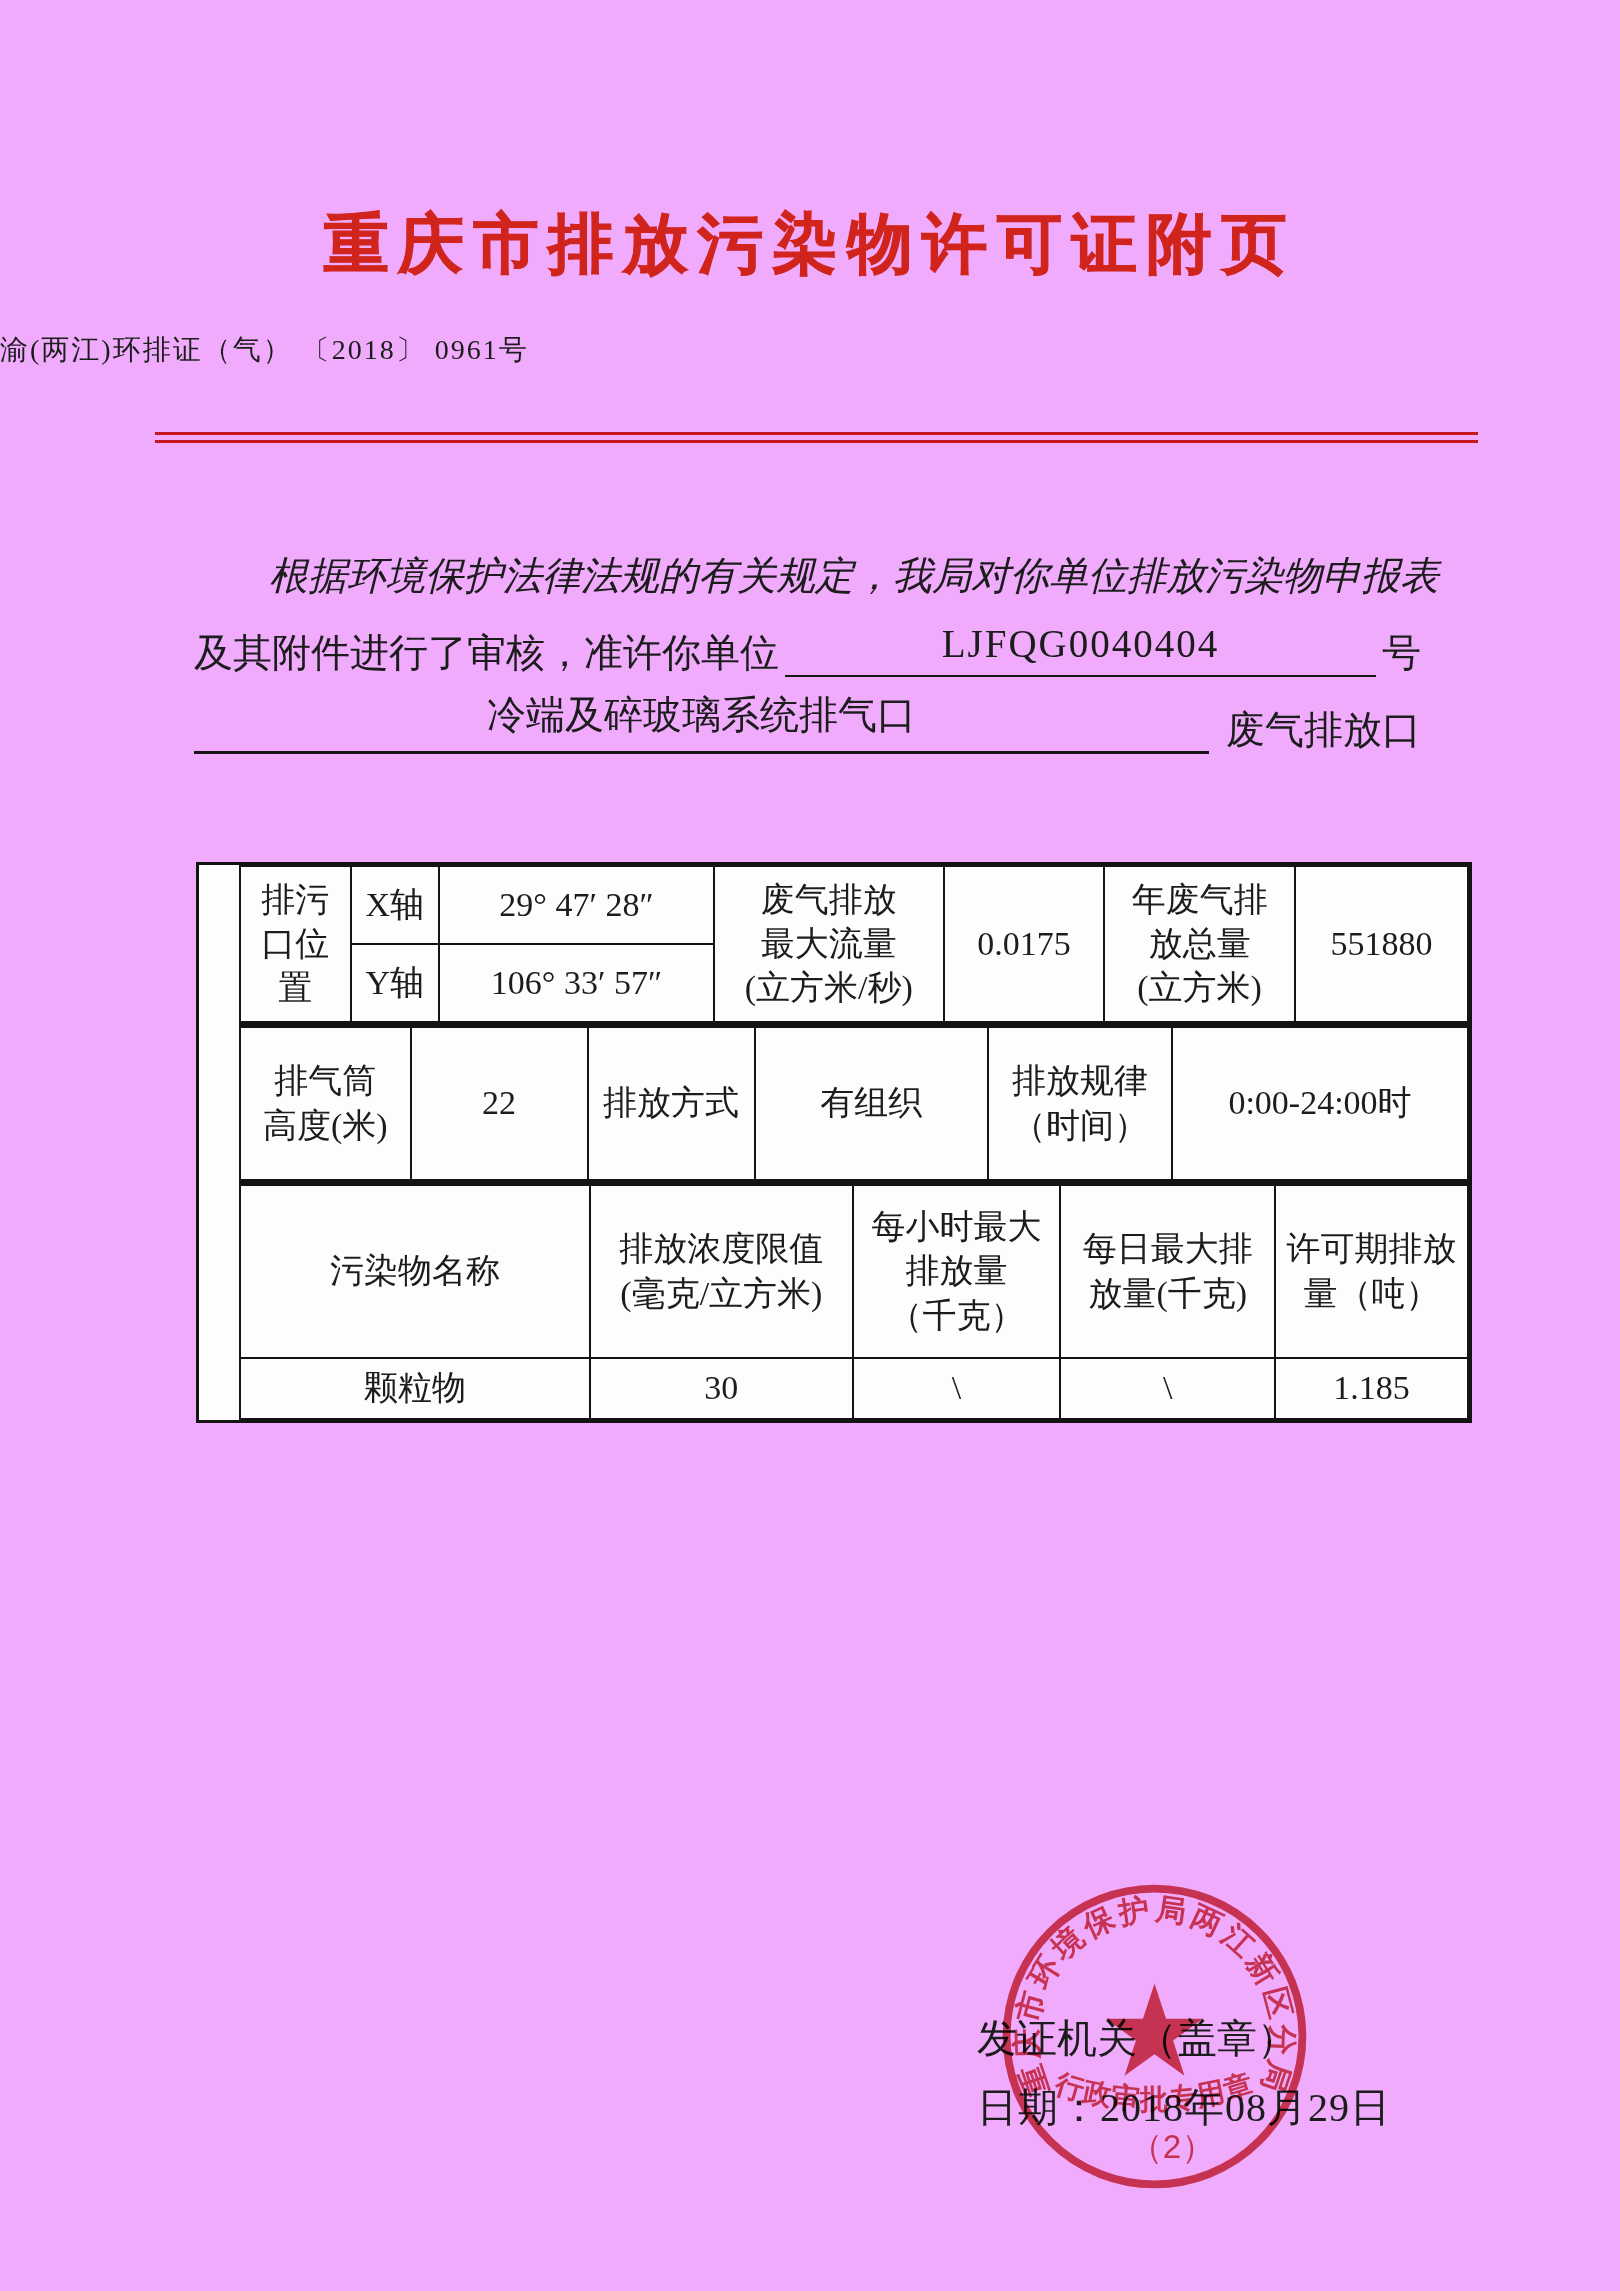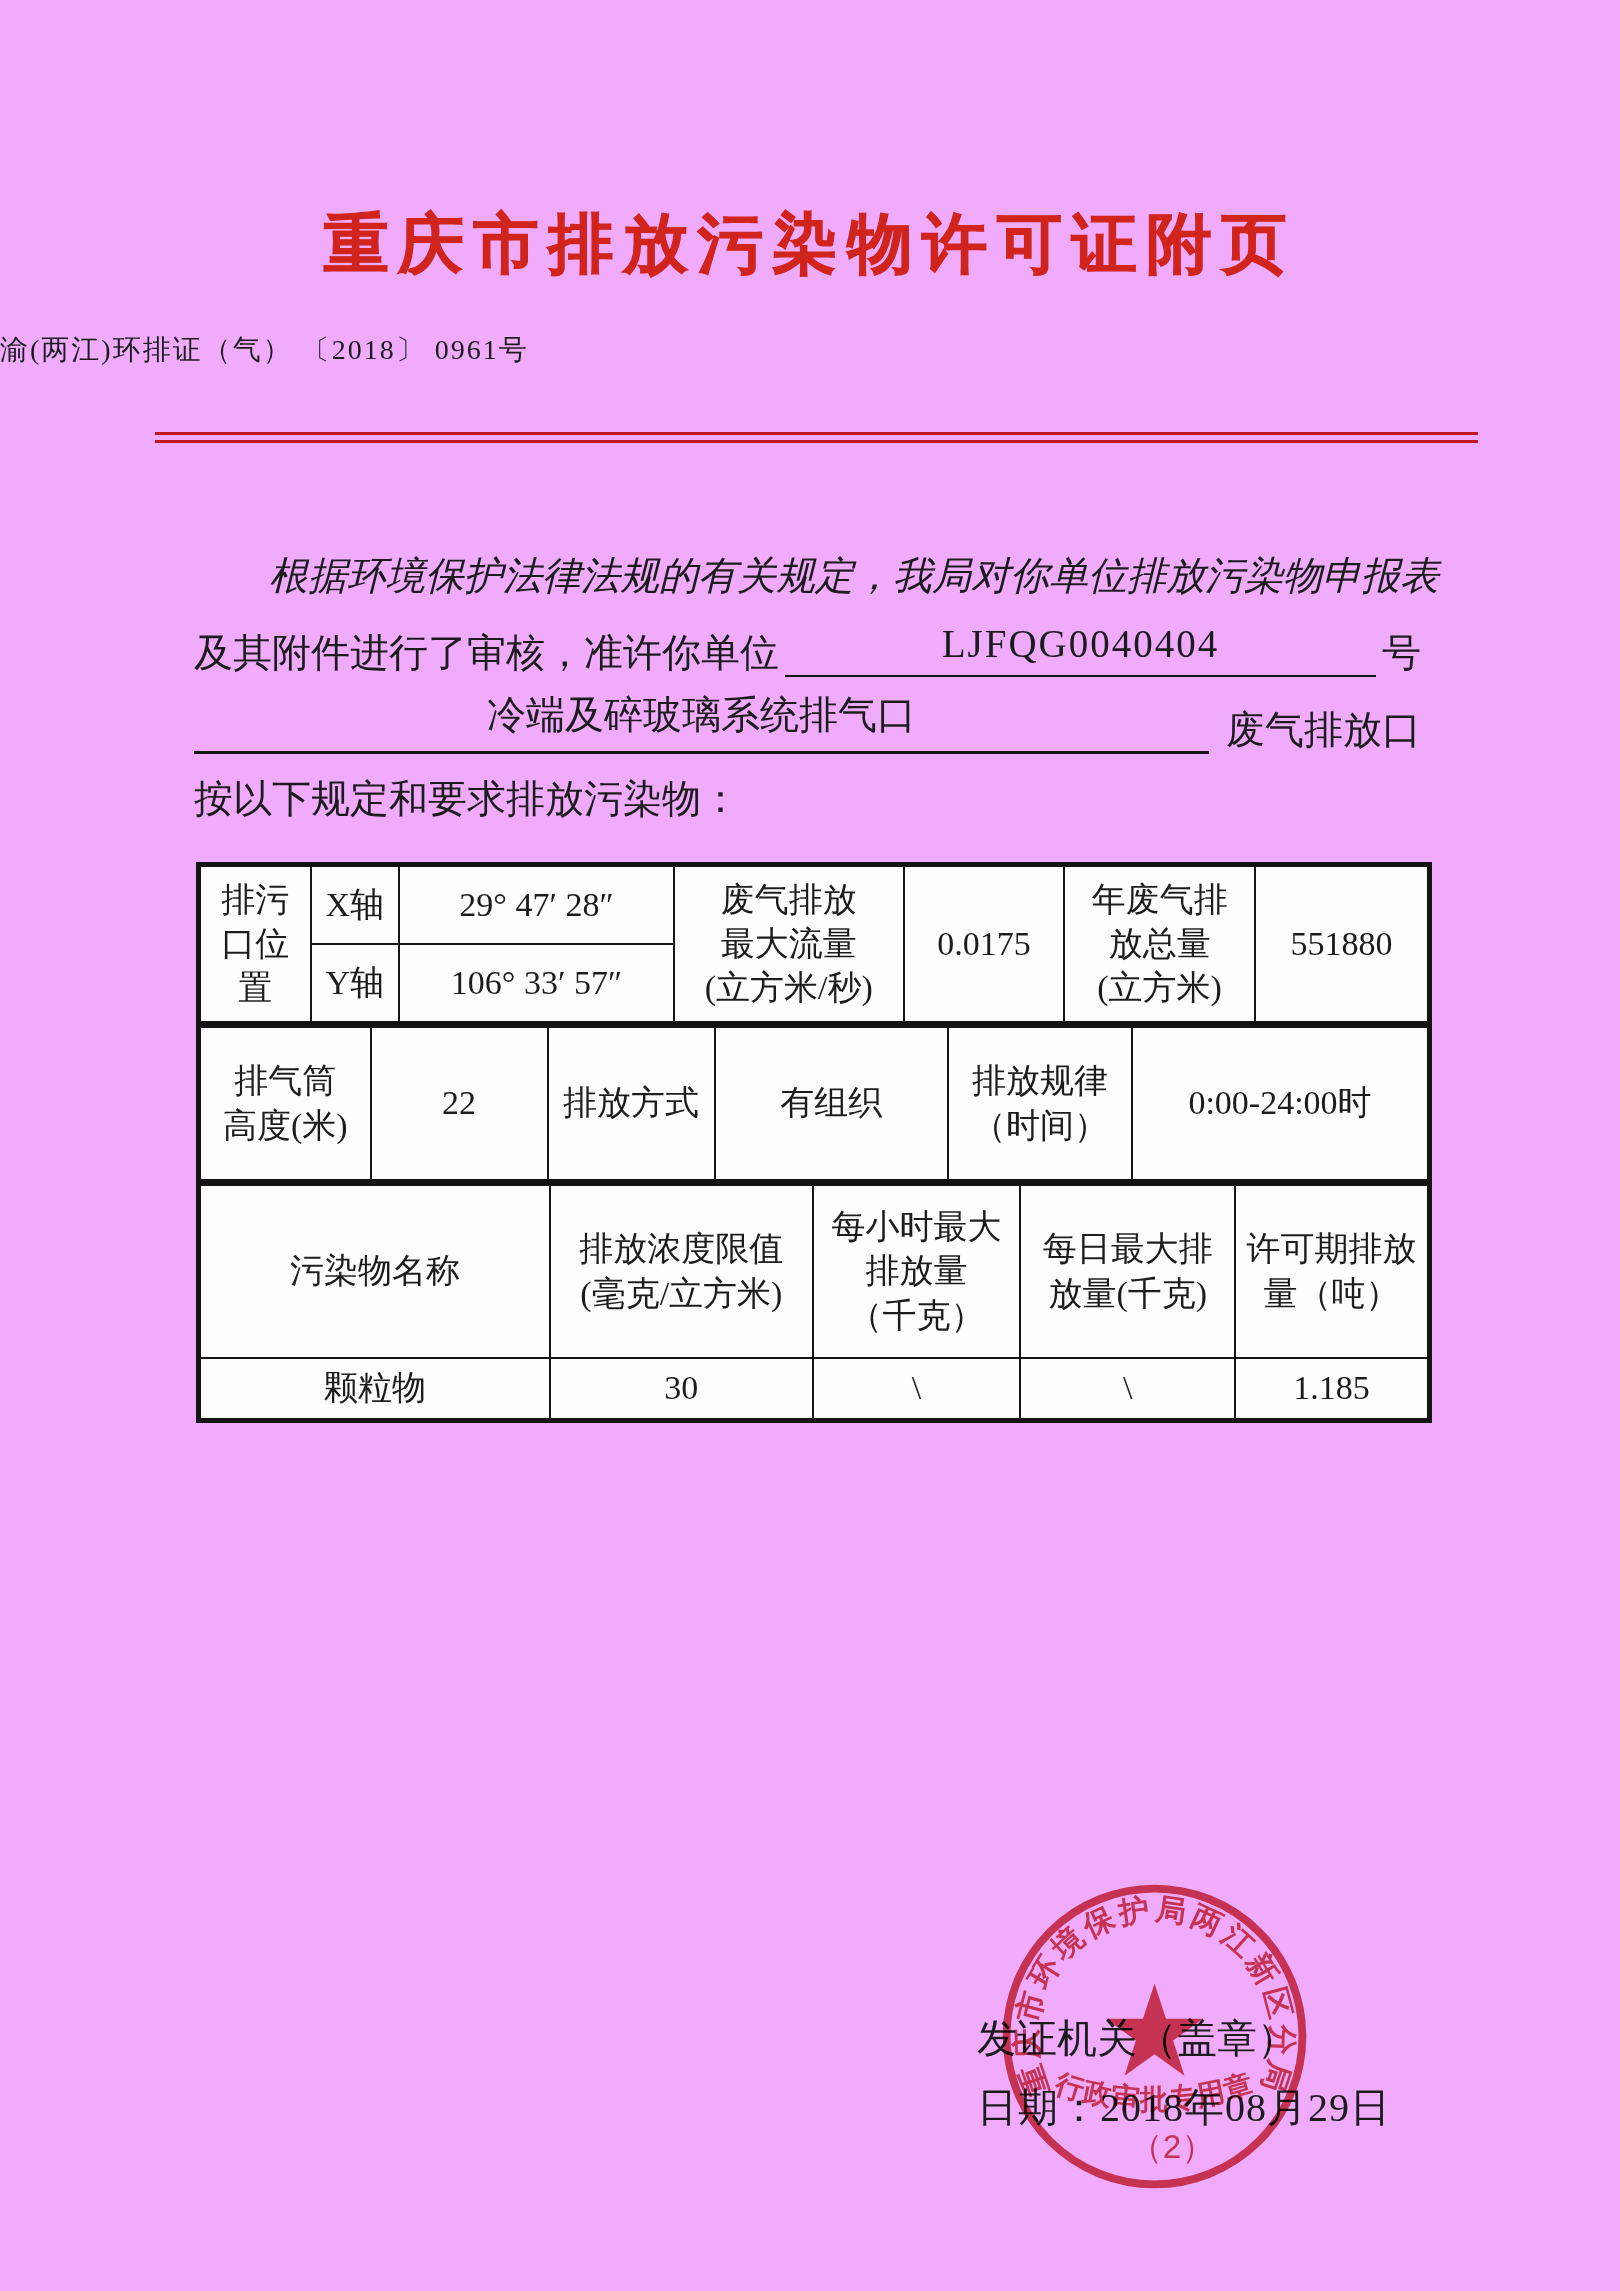--- a/index.html
+++ b/index.html
@@ -54,20 +54,21 @@
     border-bottom:3.9px solid #161616;
     padding-bottom:12px;
   }
   .outlet-spacer { flex:1 1 auto; }
   .req-line { top:776px; left:194px; }
   
   .table-stack {
     position:absolute; top:862px; left:196px; width:1230px;
     border:3.9px solid #141414;
     background:#fdfdfc;
+    padding-left:40px;
   }
   .table-stack > div + div { border-top:3.9px solid #141414; }
   table.band { width:100%; border-collapse:collapse; table-layout:fixed; }
   table.band td {
     border:2px solid #141414;
     text-align:center; vertical-align:middle;
     font-size:34px; line-height:1.3;
     white-space:pre-line;
     padding:3.9px 3.9px;
     overflow:hidden;
@@ -105,21 +106,20 @@
     <span class="code-underline">LJFQG0040404</span>
     <span>号</span>
   </div>
 
   <div class="bodyline outlet-line">
     <span class="outlet-underline">冷端及碎玻璃系统排气口</span>
     <span class="outlet-spacer"></span>
     <span>废气排放口</span>
   </div>
 
-  <div class="bodyline req-line">按以下规定和要求排放污染物：</div>
 
   <div class="table-stack">
 
     <div>
       <table class="band">
         <colgroup>
           <col style="width:9.0%">
             <col style="width:7.2%">
             <col style="width:22.4%">
           <col style="width:18.7%">

